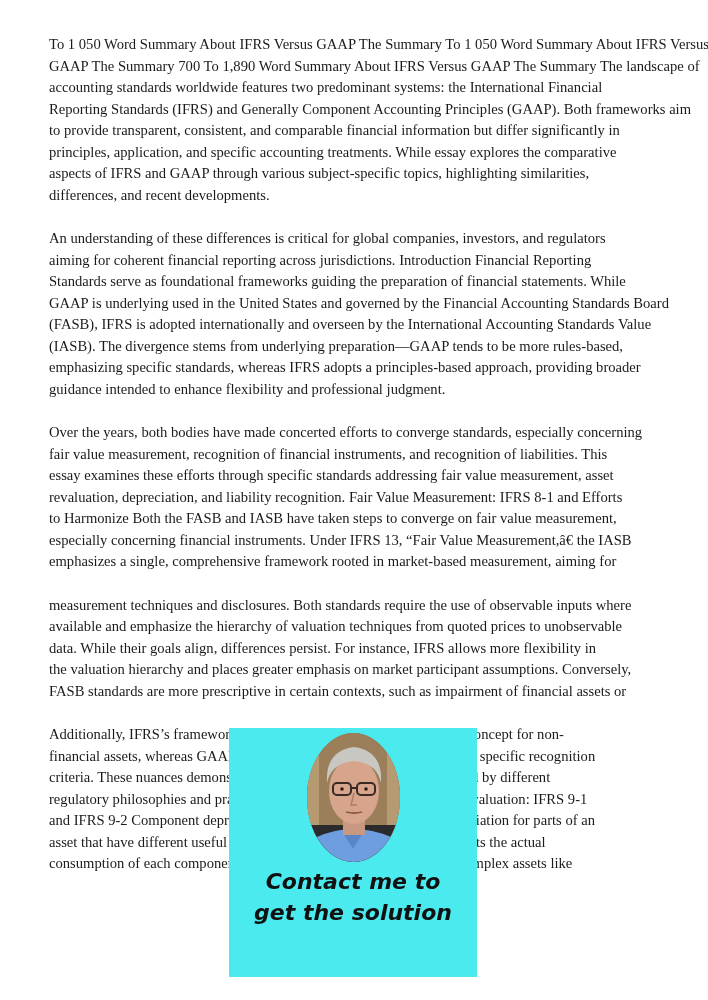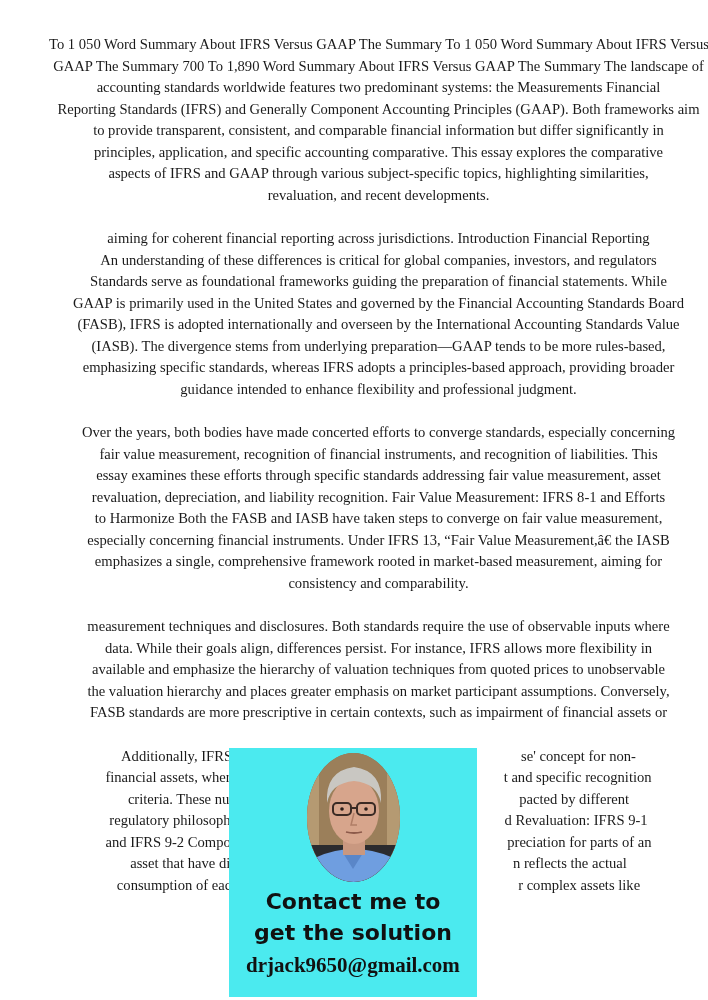--- a/index.html
+++ b/index.html
@@ -16,36 +16,36 @@
       color: #1a1a1a;
     }
     .page {
       position: absolute;
       left: 47px;
       top: 34px;
       width: 661px;
     }
     .para {
       margin: 0 0 22px 2px;
-      text-align: center;
     }
     .line {
       display: block;
       font-size: 14.6px;
       line-height: 21.5px;
       white-space: nowrap;
     }
     .promo-card {
       position: absolute;
       left: 229px;
-      top: 748px;
+      top: 728px;
       width: 248px;
       height: 249px;
       background: #4beaef;
       text-align: center;
+      font-style: italic;
     }
     .photo {
       position: absolute;
       left: 78px;
       top: 5px;
       width: 93px;
       height: 129px;
       border-radius: 50%;
       overflow: hidden;
       background: #8a6f4e;
@@ -74,51 +74,50 @@
       color: #111111;
     }
   </style>
 </head>
 <body>
 
 <div class="page">
   <p class="para">
     <span class="line">To 1 050 Word Summary About IFRS Versus GAAP The Summary To 1 050 Word Summary About IFRS Versus</span>
     <span class="line">GAAP The Summary 700 To 1,890 Word Summary About IFRS Versus GAAP The Summary The landscape of</span>
-    <span class="line">accounting standards worldwide features two predominant systems: the Measurements Financial</span>
+    <span class="line">accounting standards worldwide features two predominant systems: the International Financial</span>
     <span class="line">Reporting Standards (IFRS) and Generally Component Accounting Principles (GAAP). Both frameworks aim</span>
     <span class="line">to provide transparent, consistent, and comparable financial information but differ significantly in</span>
-    <span class="line">principles, application, and specific accounting comparative. This essay explores the comparative</span>
+    <span class="line">principles, application, and specific accounting treatments. While essay explores the comparative</span>
     <span class="line">aspects of IFRS and GAAP through various subject-specific topics, highlighting similarities,</span>
-    <span class="line">revaluation, and recent developments.</span>
+    <span class="line">differences, and recent developments.</span>
   </p>
   <p class="para">
+    <span class="line">An understanding of these differences is critical for global companies, investors, and regulators</span>
     <span class="line">aiming for coherent financial reporting across jurisdictions. Introduction Financial Reporting</span>
-    <span class="line">An understanding of these differences is critical for global companies, investors, and regulators</span>
     <span class="line">Standards serve as foundational frameworks guiding the preparation of financial statements. While</span>
-    <span class="line">GAAP is primarily used in the United States and governed by the Financial Accounting Standards Board</span>
+    <span class="line">GAAP is underlying used in the United States and governed by the Financial Accounting Standards Board</span>
     <span class="line">(FASB), IFRS is adopted internationally and overseen by the International Accounting Standards Value</span>
     <span class="line">(IASB). The divergence stems from underlying preparation—GAAP tends to be more rules-based,</span>
     <span class="line">emphasizing specific standards, whereas IFRS adopts a principles-based approach, providing broader</span>
     <span class="line">guidance intended to enhance flexibility and professional judgment.</span>
   </p>
   <p class="para">
     <span class="line">Over the years, both bodies have made concerted efforts to converge standards, especially concerning</span>
     <span class="line">fair value measurement, recognition of financial instruments, and recognition of liabilities. This</span>
     <span class="line">essay examines these efforts through specific standards addressing fair value measurement, asset</span>
     <span class="line">revaluation, depreciation, and liability recognition. Fair Value Measurement: IFRS 8-1 and Efforts</span>
     <span class="line">to Harmonize Both the FASB and IASB have taken steps to converge on fair value measurement,</span>
     <span class="line">especially concerning financial instruments. Under IFRS 13, “Fair Value Measurement,â€ the IASB</span>
     <span class="line">emphasizes a single, comprehensive framework rooted in market-based measurement, aiming for</span>
-    <span class="line">consistency and comparability.</span>
   </p>
   <p class="para">
     <span class="line">measurement techniques and disclosures. Both standards require the use of observable inputs where</span>
+    <span class="line">available and emphasize the hierarchy of valuation techniques from quoted prices to unobservable</span>
     <span class="line">data. While their goals align, differences persist. For instance, IFRS allows more flexibility in</span>
-    <span class="line">available and emphasize the hierarchy of valuation techniques from quoted prices to unobservable</span>
     <span class="line">the valuation hierarchy and places greater emphasis on market participant assumptions. Conversely,</span>
     <span class="line">FASB standards are more prescriptive in certain contexts, such as impairment of financial assets or</span>
   </p>
   <p class="para">
     <span class="line" style="white-space: pre;">Additionally, IFRS’s framework                                                          se' concept for non-</span>
     <span class="line" style="white-space: pre;">financial assets, whereas GAAP                                                          t and specific recognition</span>
     <span class="line" style="white-space: pre;">criteria. These nuances demonst                                                        pacted by different</span>
     <span class="line" style="white-space: pre;">regulatory philosophies and prac                                                        d Revaluation: IFRS 9-1</span>
     <span class="line" style="white-space: pre;">and IFRS 9-2 Component depre                                                           preciation for parts of an</span>
     <span class="line" style="white-space: pre;">asset that have different useful l                                                      n reflects the actual</span>
@@ -152,14 +151,13 @@
       <circle cx="59" cy="56" r="1.8" fill="#2a1d18"></circle>
 
       <path d="M47 60 L44 72 L50 72" fill="none" stroke="#b07d66" stroke-width="1.5"></path>
       <path d="M39 79 Q47 81 55 79" fill="none" stroke="#8c5a4a" stroke-width="1.8"></path>
     </svg>
   </div>
   <div class="contact-heading">
     <div>Contact me to</div>
     <div>get the solution</div>
   </div>
-  <div class="contact-email">drjack9650@gmail.com</div>
 </div>
 
 </body></html>

